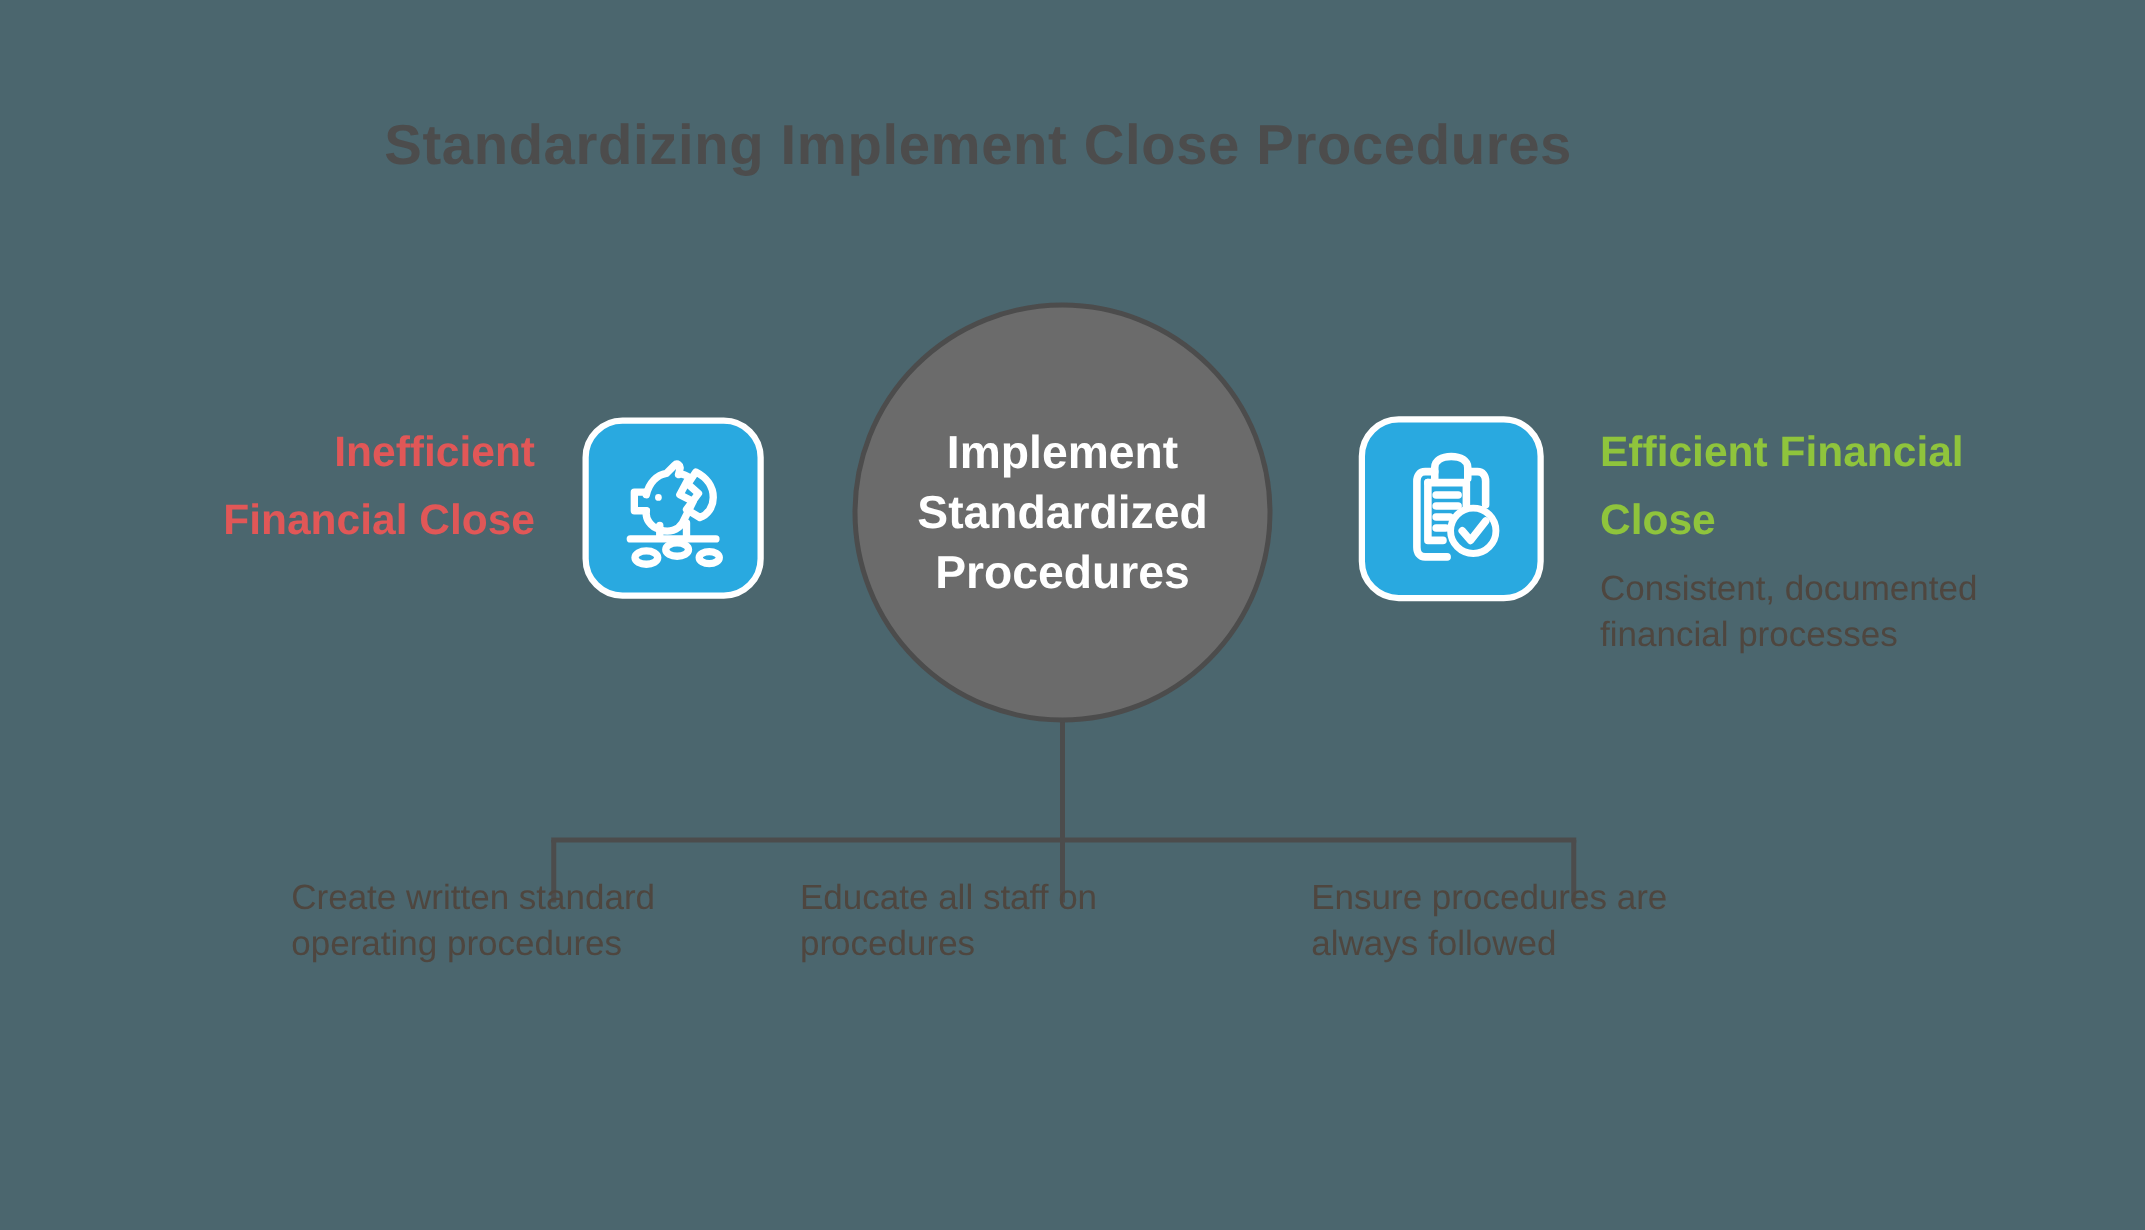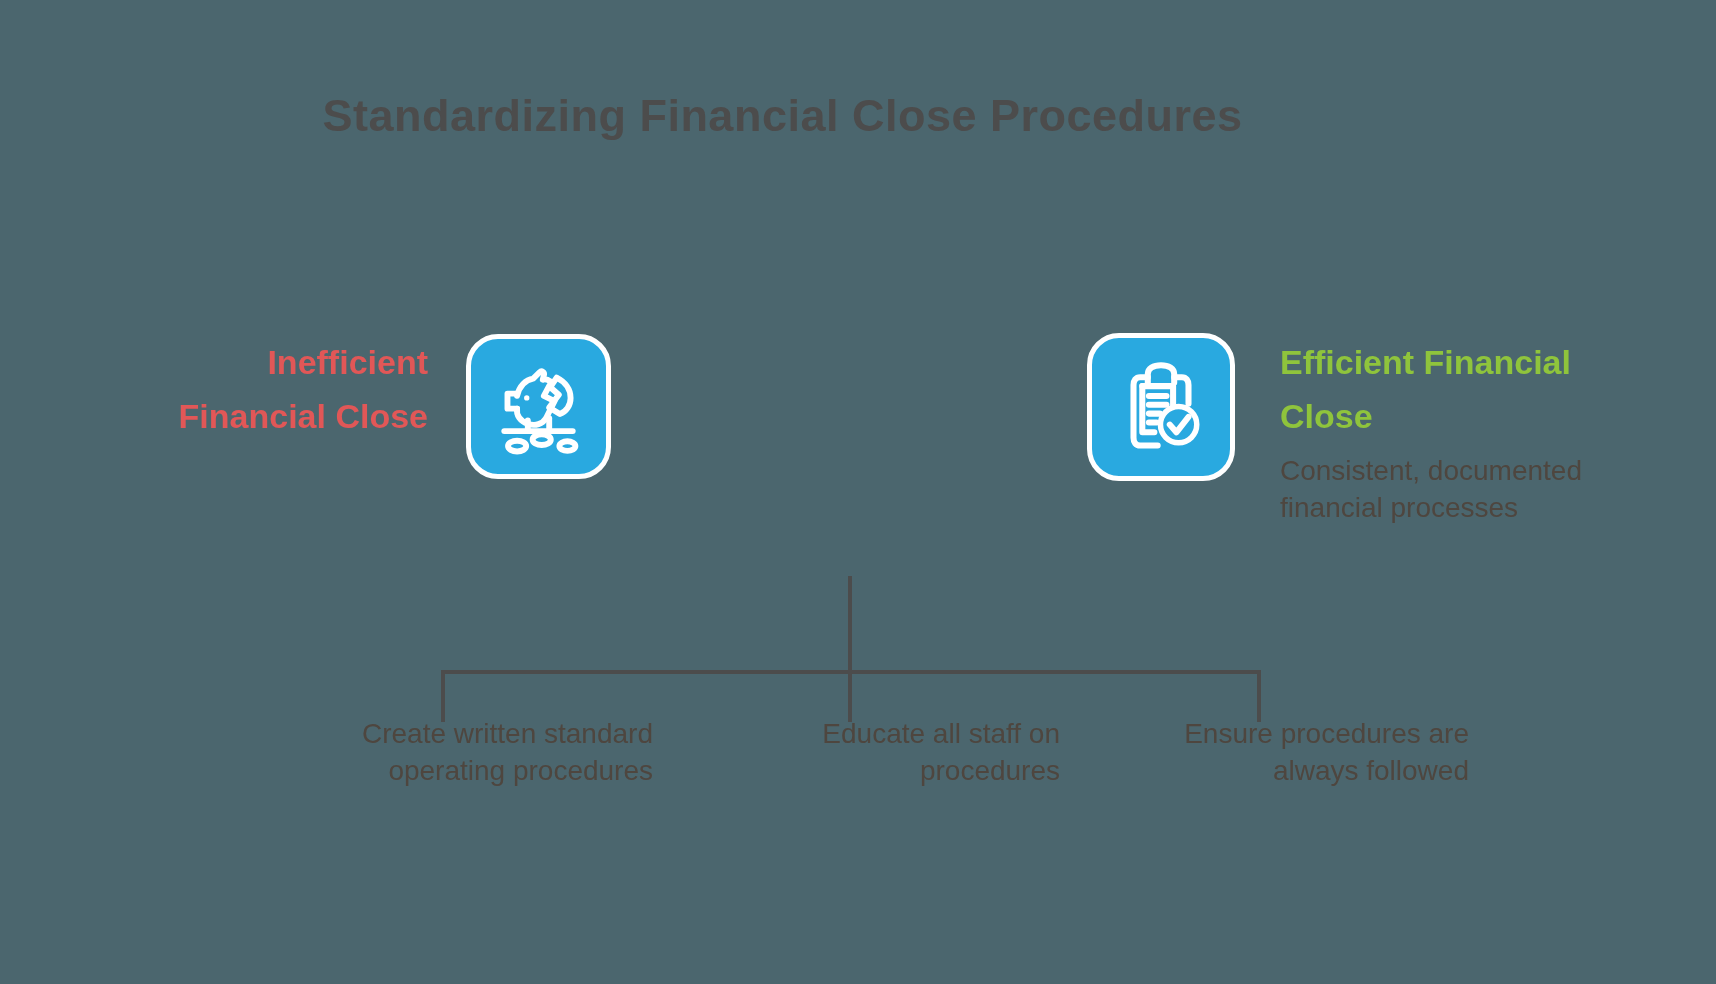--- a/index.html
+++ b/index.html
@@ -70,41 +70,46 @@
     position:absolute;font-size:28px;line-height:37px;
     color:var(--text-dark);white-space:pre-line;
   }
   .left-heading{left:60px;top:335px;width:368px;text-align:right;color:var(--negative-red);}
   .left-desc{left:60px;top:452px;width:368px;text-align:right;}
   .right-heading{left:1280px;top:335px;width:430px;text-align:left;color:var(--positive-green);}
   .right-desc{left:1280px;top:452px;width:430px;text-align:left;}
 
   
   .branch-label{
-    position:absolute;top:715px;width:420px;
+    position:absolute;top:699px;width:420px;
     font-size:28px;line-height:37px;color:var(--text-dark);
-    text-align:right;white-space:pre-line;
+    text-align:left;white-space:pre-line;
   }
   .branch-1{left:233px;}
   .branch-2{left:640px;}
   .branch-3{left:1049px;}
 </style>
 </head>
 <body>
 
 <div class="canvas">
 
-  <h1 class="title">Standardizing Financial Close Procedures</h1>
+  <h1 class="title">Standardizing Implement Close Procedures</h1>
 
   <div class="connector stem"></div>
   <div class="connector bar"></div>
   <div class="connector drop drop-left"></div>
   <div class="connector drop drop-mid"></div>
   <div class="connector drop drop-right"></div>
 
+  <div class="center-node">
+    <div class="center-label">Implement
+Standardized
+Procedures</div>
+  </div>
 
   <div class="icon-box left-icon-box">
     <svg viewBox="0 0 100 100" aria-hidden="true">
       <path class="icon-stroke" d="M40 63 V72"></path>
       <path class="icon-stroke" d="M60 61 V72"></path>
       <path class="icon-stroke" d="M18 73 H82"></path>
       <path class="icon-stroke" d="M30 38 H21 V52 H30"></path>
       <path class="icon-stroke" d="M30 40 C32 31 38 25 45 24 L51 18 C53 16 56 18 55 21 L54 25 C56 24 59 25 62 27 L55 40 L65 45 L57 61 C54 66 47 69 40 66 C33 64 29 58 30 52"></path>
       <path class="icon-stroke" d="M67 23 C75 27 80 34 80 42 C80 49 76 55 70 57 L60 51 L69 39 L61 32 Z"></path>
       <circle cx="39" cy="42" r="2.5" fill="#ffffff" stroke="none"></circle>

